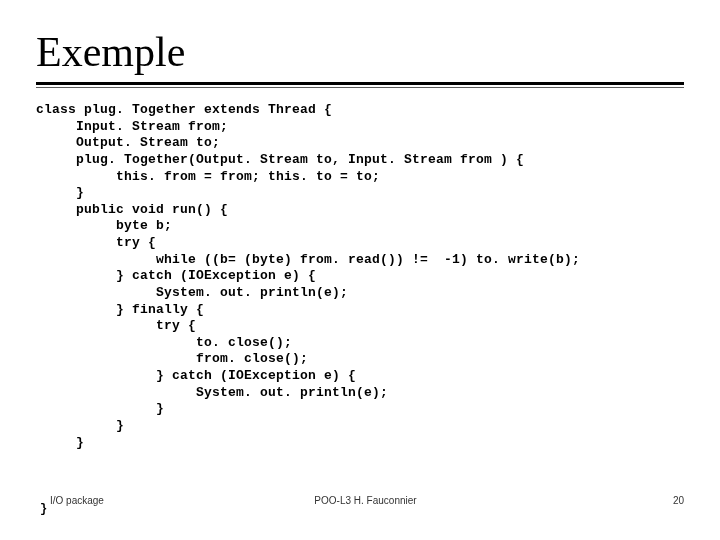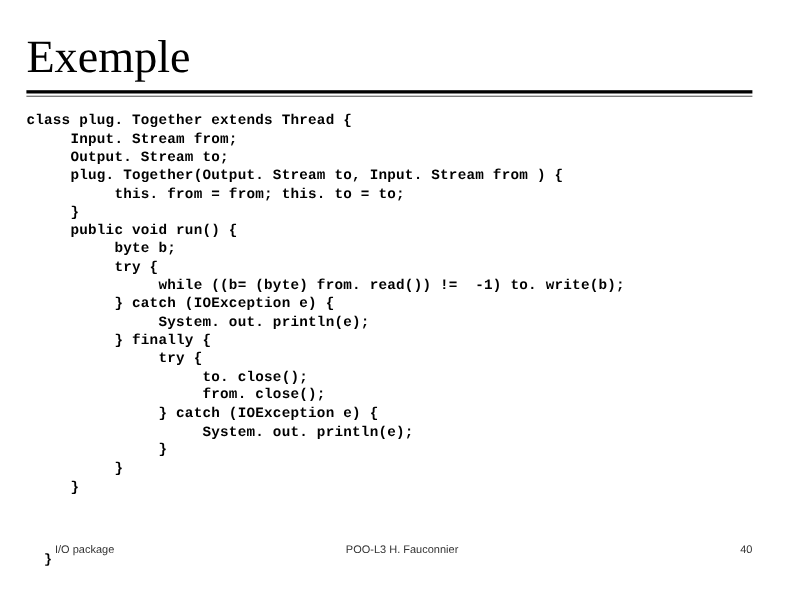--- a/index.html
+++ b/index.html
@@ -5,21 +5,21 @@
   * { margin: 0; padding: 0; box-sizing: border-box; }
   body {
     width: 720px;
     height: 540px;
     background: #fff;
     font-family: Georgia, 'Times New Roman', serif;
     position: relative;
     overflow: hidden;
   }
   .slide {
-    padding: 28px 36px 0 24px;
+    padding: 28px 36px 0 36px;
   }
   .title {
     font-size: 42px;
     font-weight: normal;
     color: #000;
     margin-bottom: 6px;
   }
   .rule-dark {
     height: 3px;
     background: #000;
@@ -97,16 +97,16 @@
                } catch (IOException e) {
                     System. out. println(e);
                }
           }
      }</pre>
 </div>
 
 <div class="footer">
   <span class="footer-left">I/O package</span>
   <span class="footer-center">POO-L3 H. Fauconnier</span>
-  <span class="footer-right">40</span>
+  <span class="footer-right">20</span>
 </div>
 
 <span class="close-brace">}</span>
 
 </body></html>

